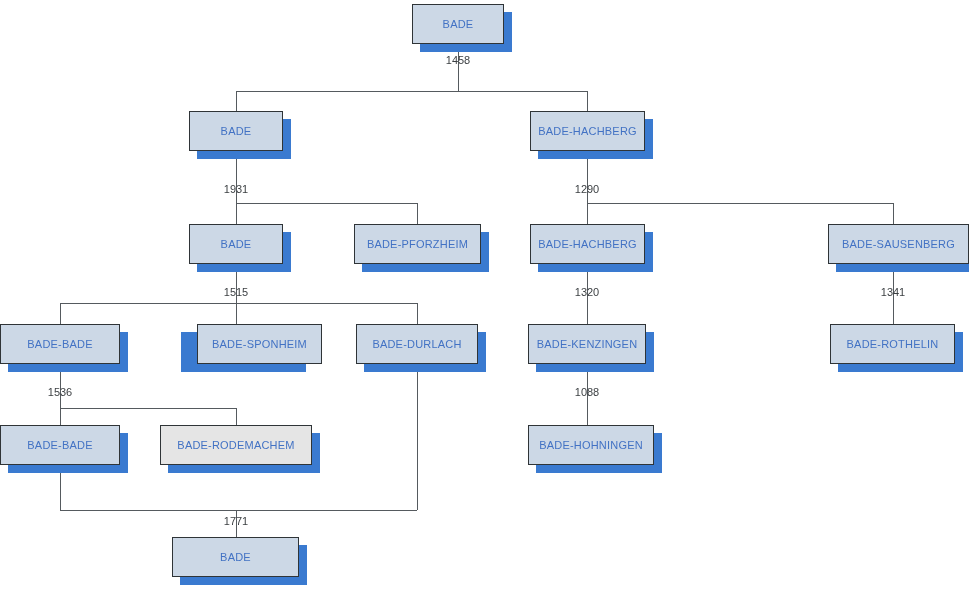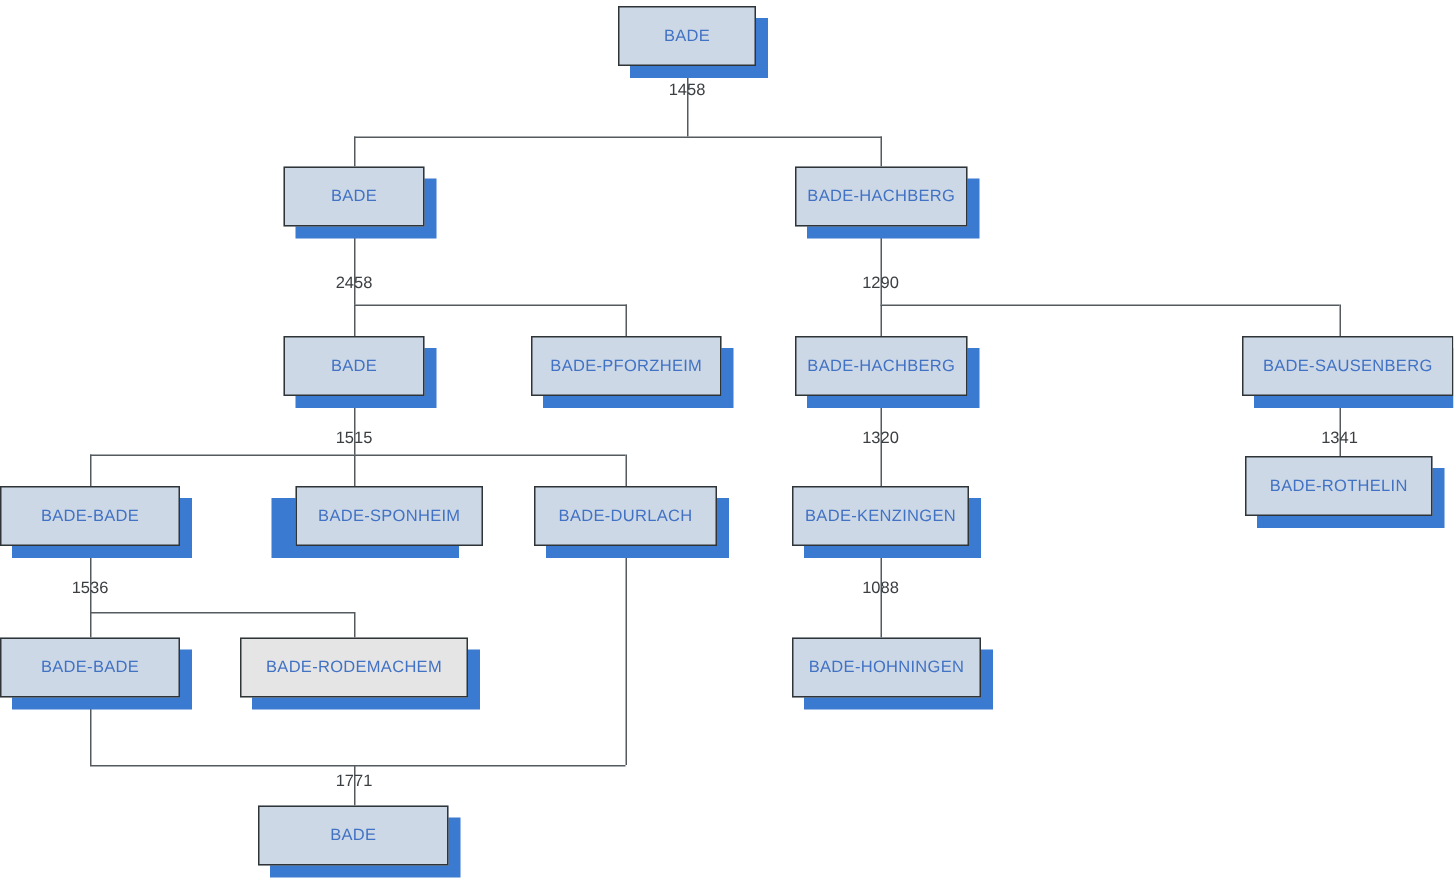--- a/index.html
+++ b/index.html
@@ -100,21 +100,21 @@
       <div class="line v" style="left: 60px; top: 408px; height: 17px; background: rgb(85, 90, 94);"></div>
       <div class="line v" style="left: 236px; top: 408px; height: 17px; background: rgb(85, 90, 94);"></div>
       <div class="line v" style="left: 587px; top: 364px; height: 61px; background: rgb(85, 90, 94);"></div>
       <div class="line v" style="left: 417px; top: 364px; height: 146px; background: rgb(85, 90, 94);"></div>
       <div class="line v" style="left: 60px; top: 465px; height: 45px; background: rgb(85, 90, 94);"></div>
       <div class="line h" style="left: 60px; top: 510px; width: 357px; background: rgb(85, 90, 94);"></div>
       <div class="line v" style="left: 236px; top: 510px; height: 27px; background: rgb(85, 90, 94);"></div>
     </div>
   <div id="years-layer">
       <div class="year" style="left: 458px; top: 54px; color: rgb(59, 63, 66);">1458</div>
-      <div class="year" style="left: 236px; top: 183px; color: rgb(59, 63, 66);">2458</div>
+      <div class="year" style="left: 236px; top: 183px; color: rgb(59, 63, 66);">1931</div>
       <div class="year" style="left: 587px; top: 183px; color: rgb(59, 63, 66);">1290</div>
       <div class="year" style="left: 236px; top: 286px; color: rgb(59, 63, 66); text-align: center;">1515</div>
       <div class="year" style="left: 587px; top: 286px; color: rgb(59, 63, 66);">1320</div>
       <div class="year" style="left: 893px; top: 286px; color: rgb(59, 63, 66);">1341</div>
       <div class="year" style="left: 60px; top: 386px; color: rgb(59, 63, 66);">1536</div>
       <div class="year" style="left: 587px; top: 386px; color: rgb(59, 63, 66);">1088</div>
       <div class="year" style="left: 236px; top: 515px; color: rgb(59, 63, 66);">1771</div>
     </div>
   <div id="nodes-layer">
       <div class="node" style="left: 412px; top: 4px; width: 92px; height: 40px;">
@@ -176,21 +176,21 @@
         <div class="boxface" style="background: rgb(204, 216, 230); border-color: rgb(47, 52, 55);">
           <span class="label" style="color: rgb(66, 114, 196);">BADE-DURLACH</span>
         </div>
       </div>
       <div class="node" style="left: 528px; top: 324px; width: 118px; height: 40px;">
         <div class="shadow" style="background: rgb(58, 122, 208);"></div>
         <div class="boxface" style="background: rgb(204, 216, 230); border-color: rgb(47, 52, 55);">
           <span class="label" style="color: rgb(66, 114, 196);">BADE-KENZINGEN</span>
         </div>
       </div>
-      <div class="node" style="left: 830px; top: 304px; width: 125px; height: 40px;">
+      <div class="node" style="left: 830px; top: 324px; width: 125px; height: 40px;">
         <div class="shadow" style="background: rgb(58, 122, 208);"></div>
         <div class="boxface" style="background: rgb(204, 216, 230); border-color: rgb(47, 52, 55);">
           <span class="label" style="color: rgb(66, 114, 196);">BADE-ROTHELIN</span>
         </div>
       </div>
       <div class="node" style="left: 0px; top: 425px; width: 120px; height: 40px;">
         <div class="shadow" style="background: rgb(58, 122, 208);"></div>
         <div class="boxface" style="background: rgb(204, 216, 230); border-color: rgb(47, 52, 55);">
           <span class="label" style="color: rgb(66, 114, 196);">BADE-BADE</span>
         </div>

